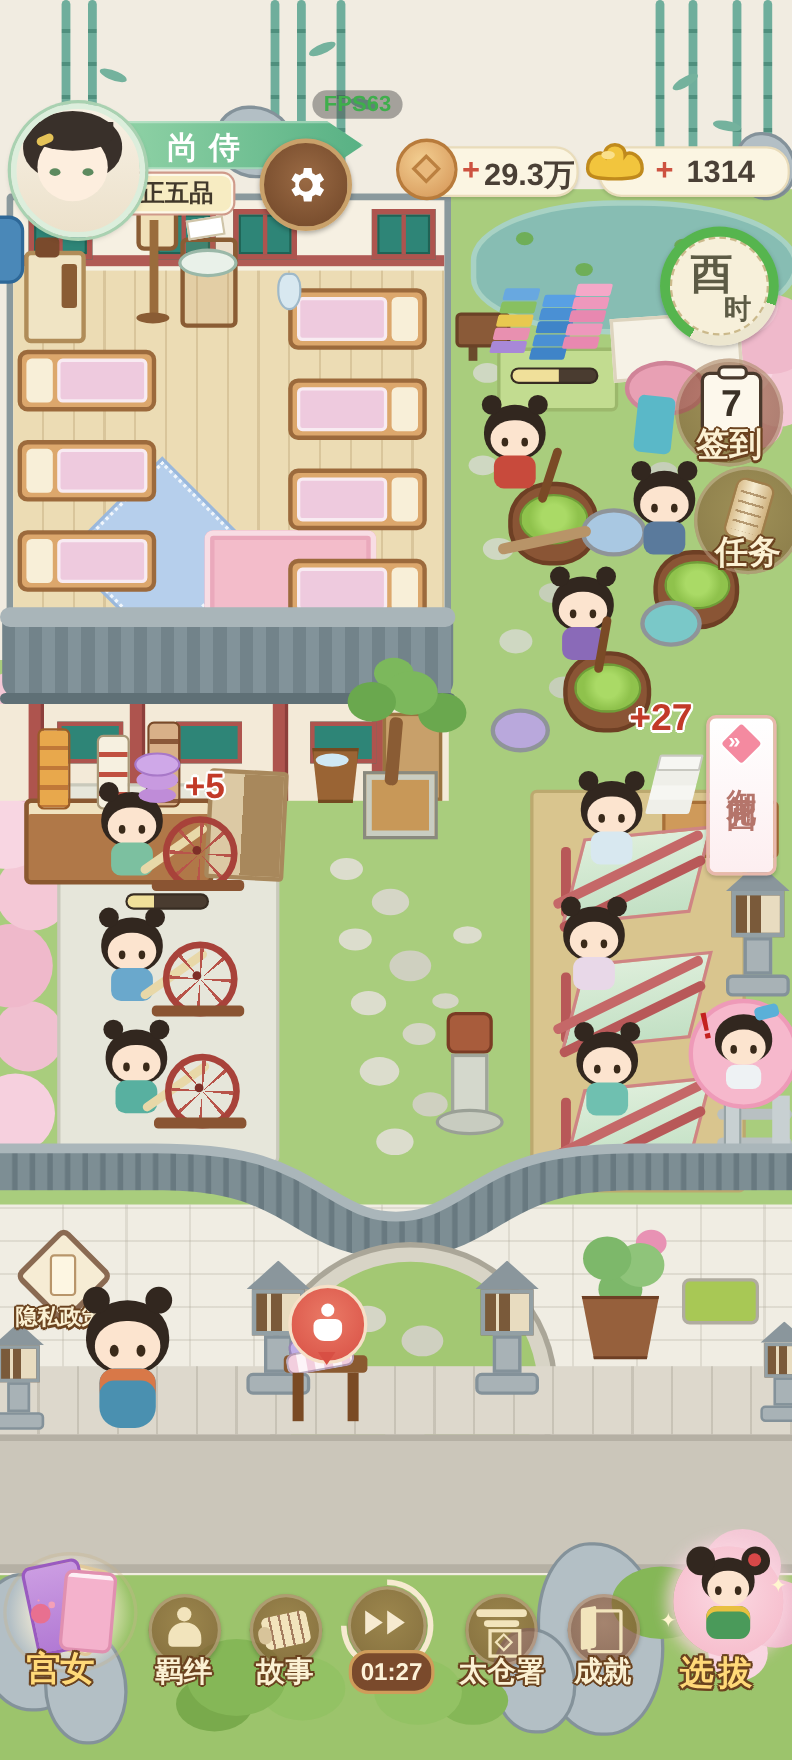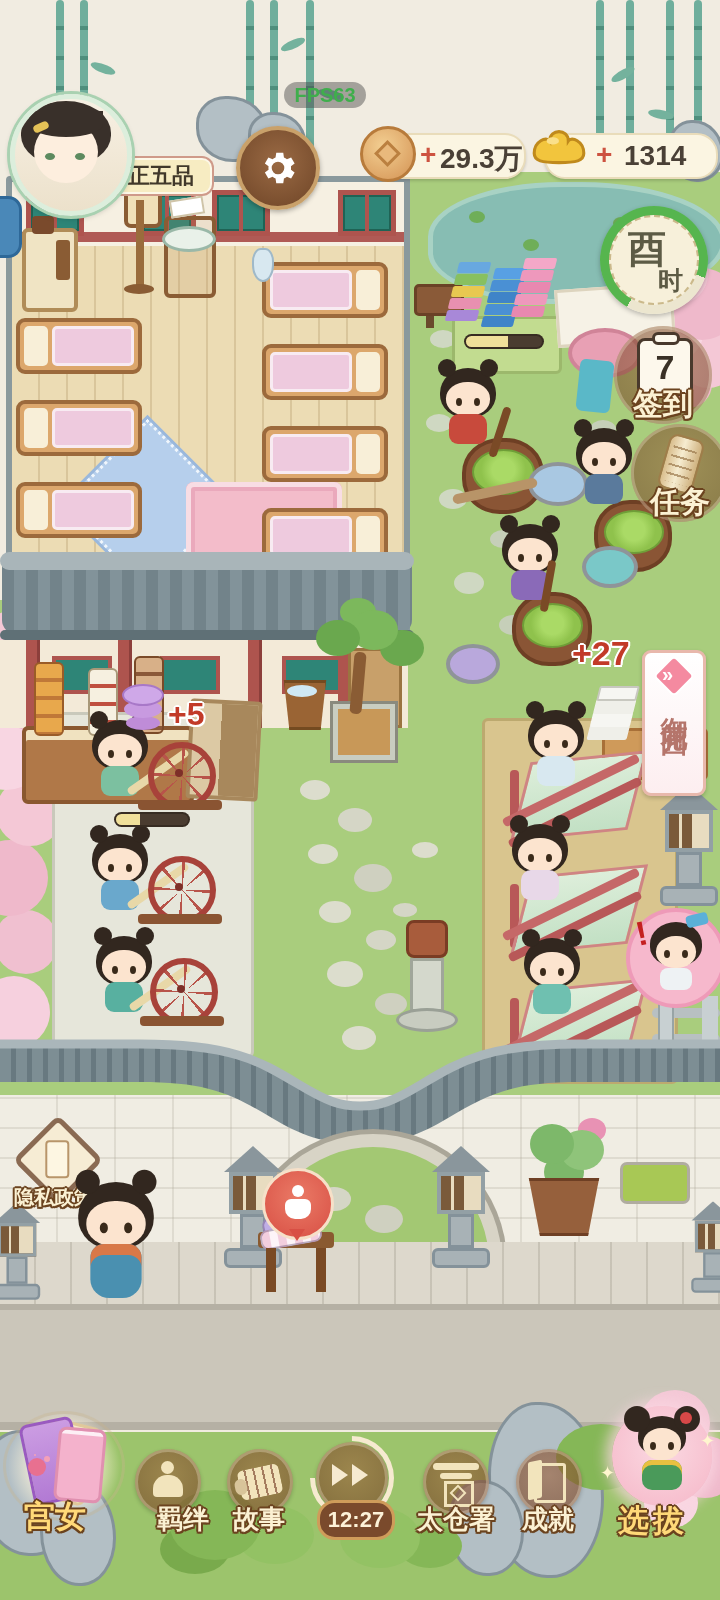--- a/index.html
+++ b/index.html
@@ -592,20 +592,23 @@
   <div class="rock px" style="left:40px;top:1480px;width:70px;height:100px;z-index:23;"></div>
   <div class="rock px" style="left:488px;top:1402px;width:110px;height:170px;z-index:23;"></div>
   <div class="rock px" style="left:448px;top:1480px;width:70px;height:90px;z-index:23;"></div>
   <div class="px bush" style="left:170px;top:1490px;width:90px;height:70px;background:#85b757;box-shadow:60px 10px 0 -6px #93c264,-20px 24px 0 -10px #79aa4c;z-index:23;"></div>
   <div class="px bush" style="left:340px;top:1508px;width:80px;height:60px;background:#93c264;box-shadow:50px 8px 0 -8px #85b757;z-index:23;"></div>
   <div class="px bush" style="left:556px;top:1424px;width:90px;height:66px;background:#85b757;box-shadow:48px 14px 0 -6px #93c264;z-index:23;"></div>
   <div class="px cherry" style="left:640px;top:1390px;width:70px;height:66px;background:#f4c8d6;box-shadow:30px 44px 0 -2px #efb9cb,-4px 80px 0 -8px #f8d6e2;z-index:23;"></div>
 
   <div class="px fps" style="left:284px;top:82px;width:82px;height:26px;z-index:50;">FPS63</div>
 
+  <div class="px name-banner" style="left:96px;top:110px;width:234px;z-index:50;">
+    <span>尚侍</span>
+  </div>
   <div class="px rank" style="left:112px;top:160px;width:98px;height:32px;z-index:50;">正五品</div>
   <div class="px avatar" style="left:10px;top:94px;z-index:51;">
     <div class="av-hair"></div>
     <div class="av-face"></div>
     <div class="av-bang"></div>
     <span class="av-eye" style="left:30px;top:54px;"></span>
     <span class="av-eye" style="left:60px;top:54px;"></span>
     <span class="av-pin" style="left:18px;top:24px;"></span>
   </div>
   <div class="px gearbtn" style="left:236px;top:126px;z-index:51;">
@@ -653,35 +656,35 @@
     <div class="card" style="left:14px;top:2px;width:48px;height:76px;background:linear-gradient(#cb9ce2,#b27ad4);border:3px solid #9a5ac0;transform:rotate(-12deg);"></div>
     <div class="card" style="left:44px;top:10px;width:42px;height:68px;background:#f4b2cc;border:3px solid #e090b0;transform:rotate(5deg);box-shadow:inset 0 26px 0 -22px #fdeff5;"></div>
     <div class="card" style="left:16px;top:40px;width:18px;height:18px;border-radius:50%;background:#e87090;box-shadow:10px -8px 0 -6px #f4a0b8,-2px -12px 0 -8px #f4a0b8;"></div>
   </div>
   <div class="navlbl ol-gold" style="left:24px;top:1496px;font-size:31px;">宫女</div>
 
   <div class="navc" style="left:135px;top:1449px;">
     <div style="position:absolute;left:26px;top:12px;width:13px;height:13px;border-radius:50%;background:#f2e4bc;"></div>
     <div style="position:absolute;left:18px;top:26px;width:30px;height:22px;background:#f2e4bc;border-radius:14px 14px 4px 4px;"></div>
   </div>
-  <div class="navlbl ol-brown" style="left:157px;top:1502px;">羁绊</div>
+  <div class="navlbl ol-brown" style="left:141px;top:1502px;">羁绊</div>
 
   <div class="navc" style="left:227px;top:1449px;">
     <div style="position:absolute;left:12px;top:18px;width:42px;height:30px;background:#f2e4bc;border-radius:6px;transform:rotate(-12deg);
          background-image:repeating-linear-gradient(90deg,transparent 0 7px,rgba(138,90,64,.75) 7px 9px);"></div>
     <div style="position:absolute;left:8px;top:30px;width:12px;height:16px;background:#d8c49a;border-radius:6px;transform:rotate(-12deg);"></div>
   </div>
   <div class="navlbl ol-brown" style="left:233px;top:1502px;">故事</div>
 
   <div class="navc" style="left:316px;top:1442px;width:72px;height:72px;">
     <div class="ffring"></div>
     <div class="fftri" style="left:16px;"></div>
     <div class="fftri" style="left:36px;"></div>
   </div>
-  <div class="px timerpill">12:27</div>
+  <div class="px timerpill">01:27</div>
 
   <div class="navc" style="left:423px;top:1449px;">
     <div style="position:absolute;left:10px;top:14px;width:46px;height:7px;background:#f2e4bc;border-radius:4px;"></div>
     <div style="position:absolute;left:17px;top:24px;width:32px;height:6px;background:#f2e4bc;border-radius:3px;"></div>
     <div style="position:absolute;left:21px;top:32px;width:24px;height:20px;border:3px solid #f2e4bc;"></div>
     <div style="position:absolute;left:29px;top:38px;width:8px;height:8px;border:2px solid #f2e4bc;transform:rotate(45deg);"></div>
   </div>
   <div class="navlbl ol-brown" style="left:417px;top:1502px;">太仓署</div>
 
   <div class="navc" style="left:516px;top:1449px;">

